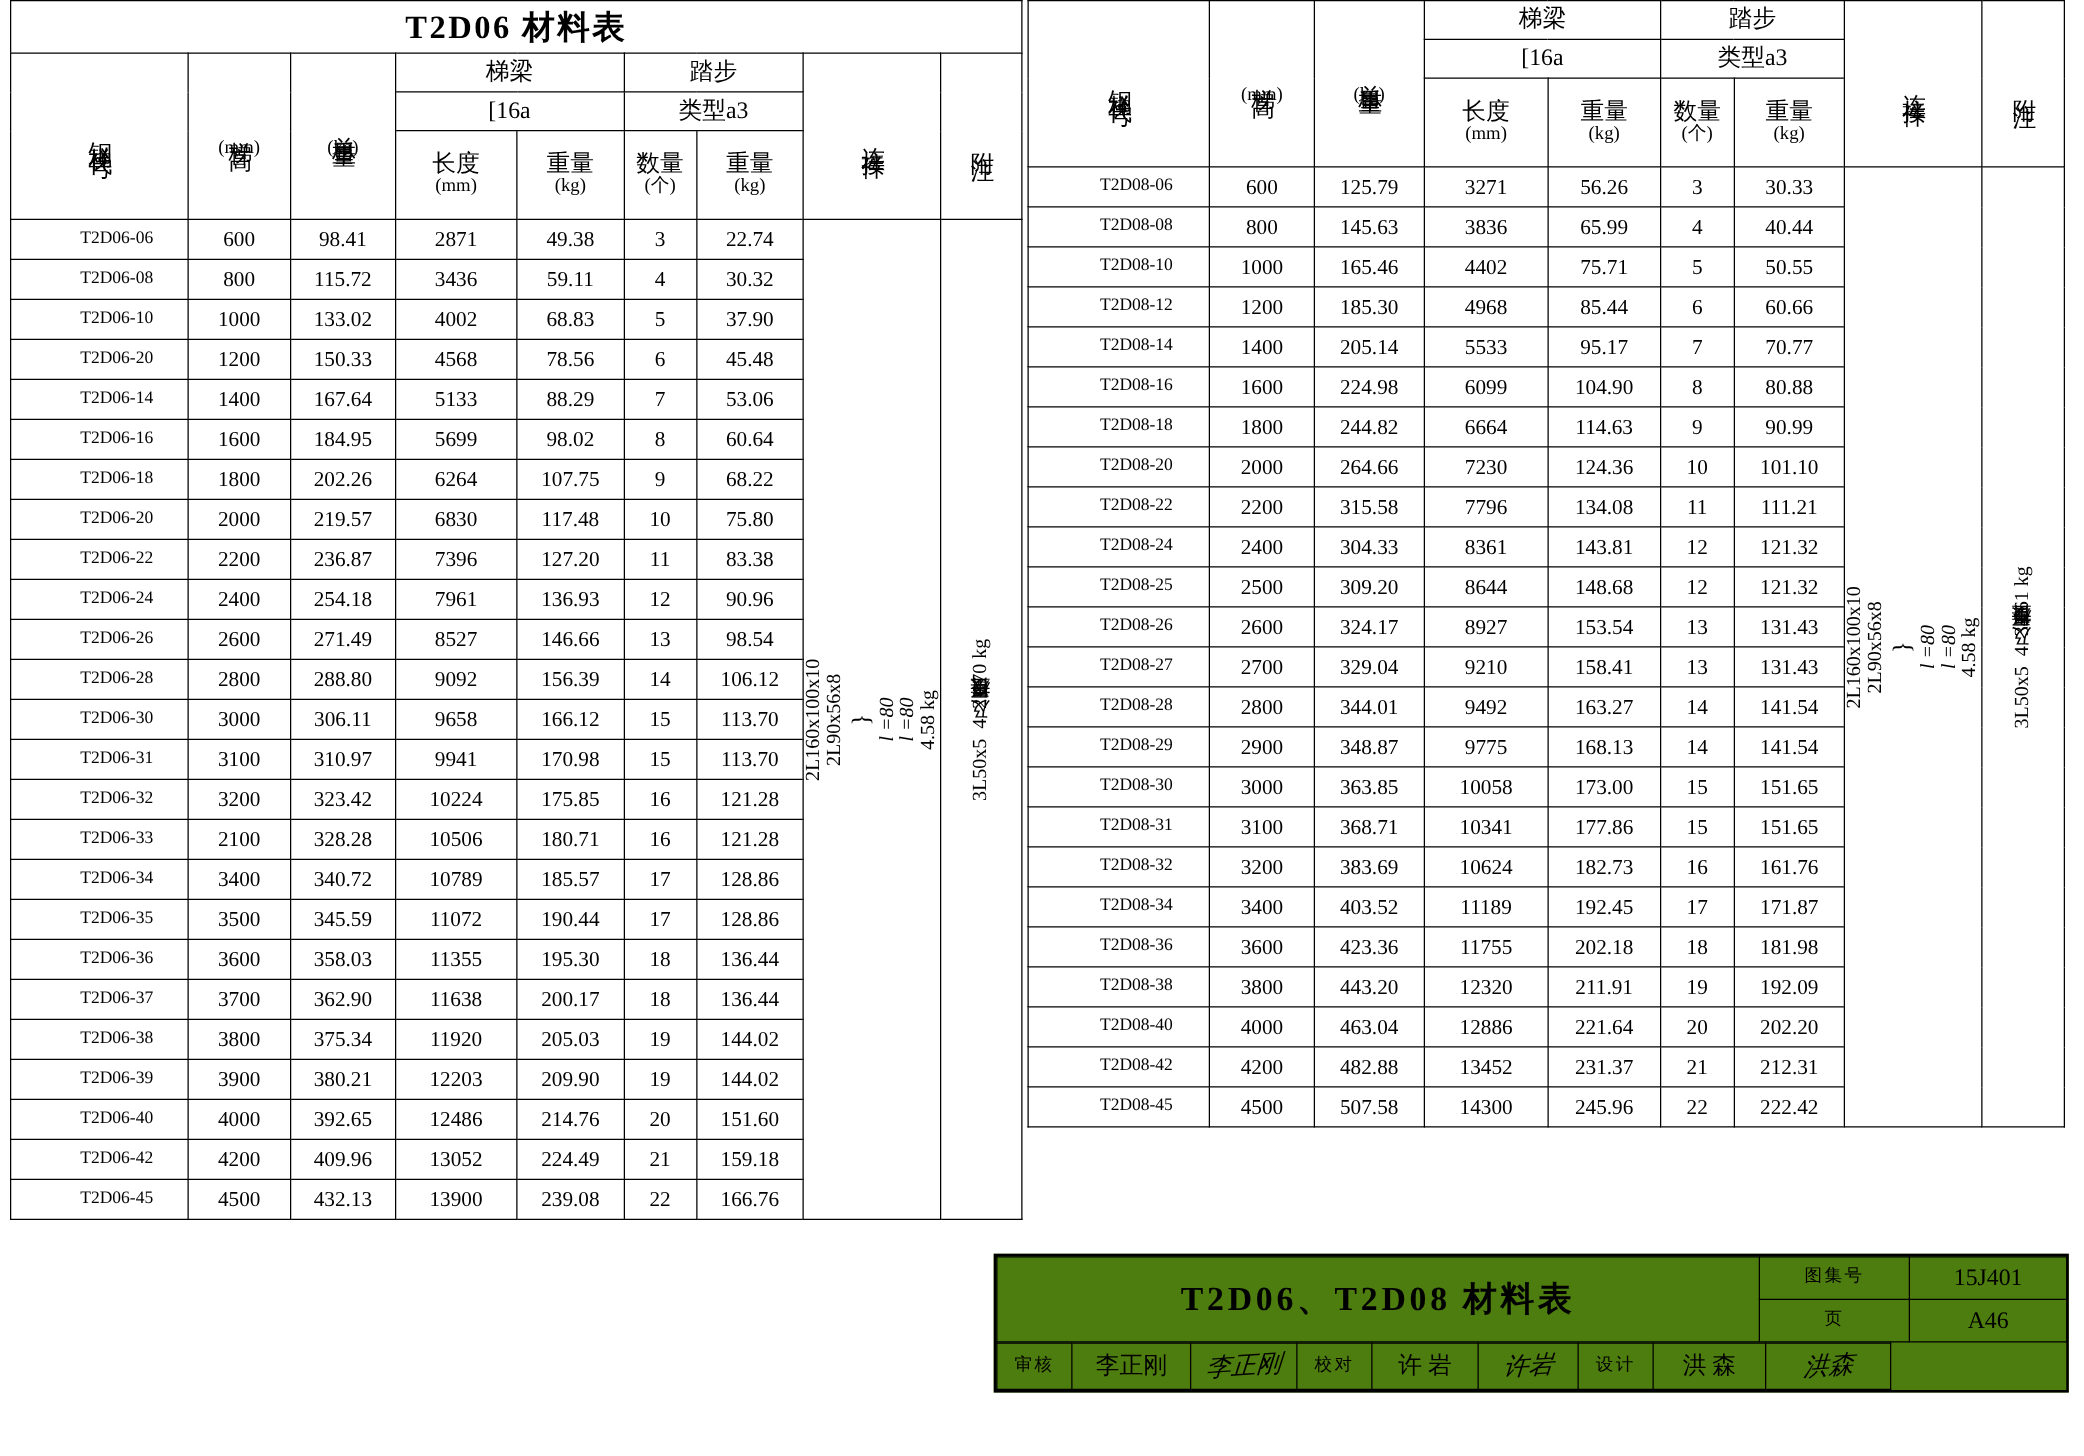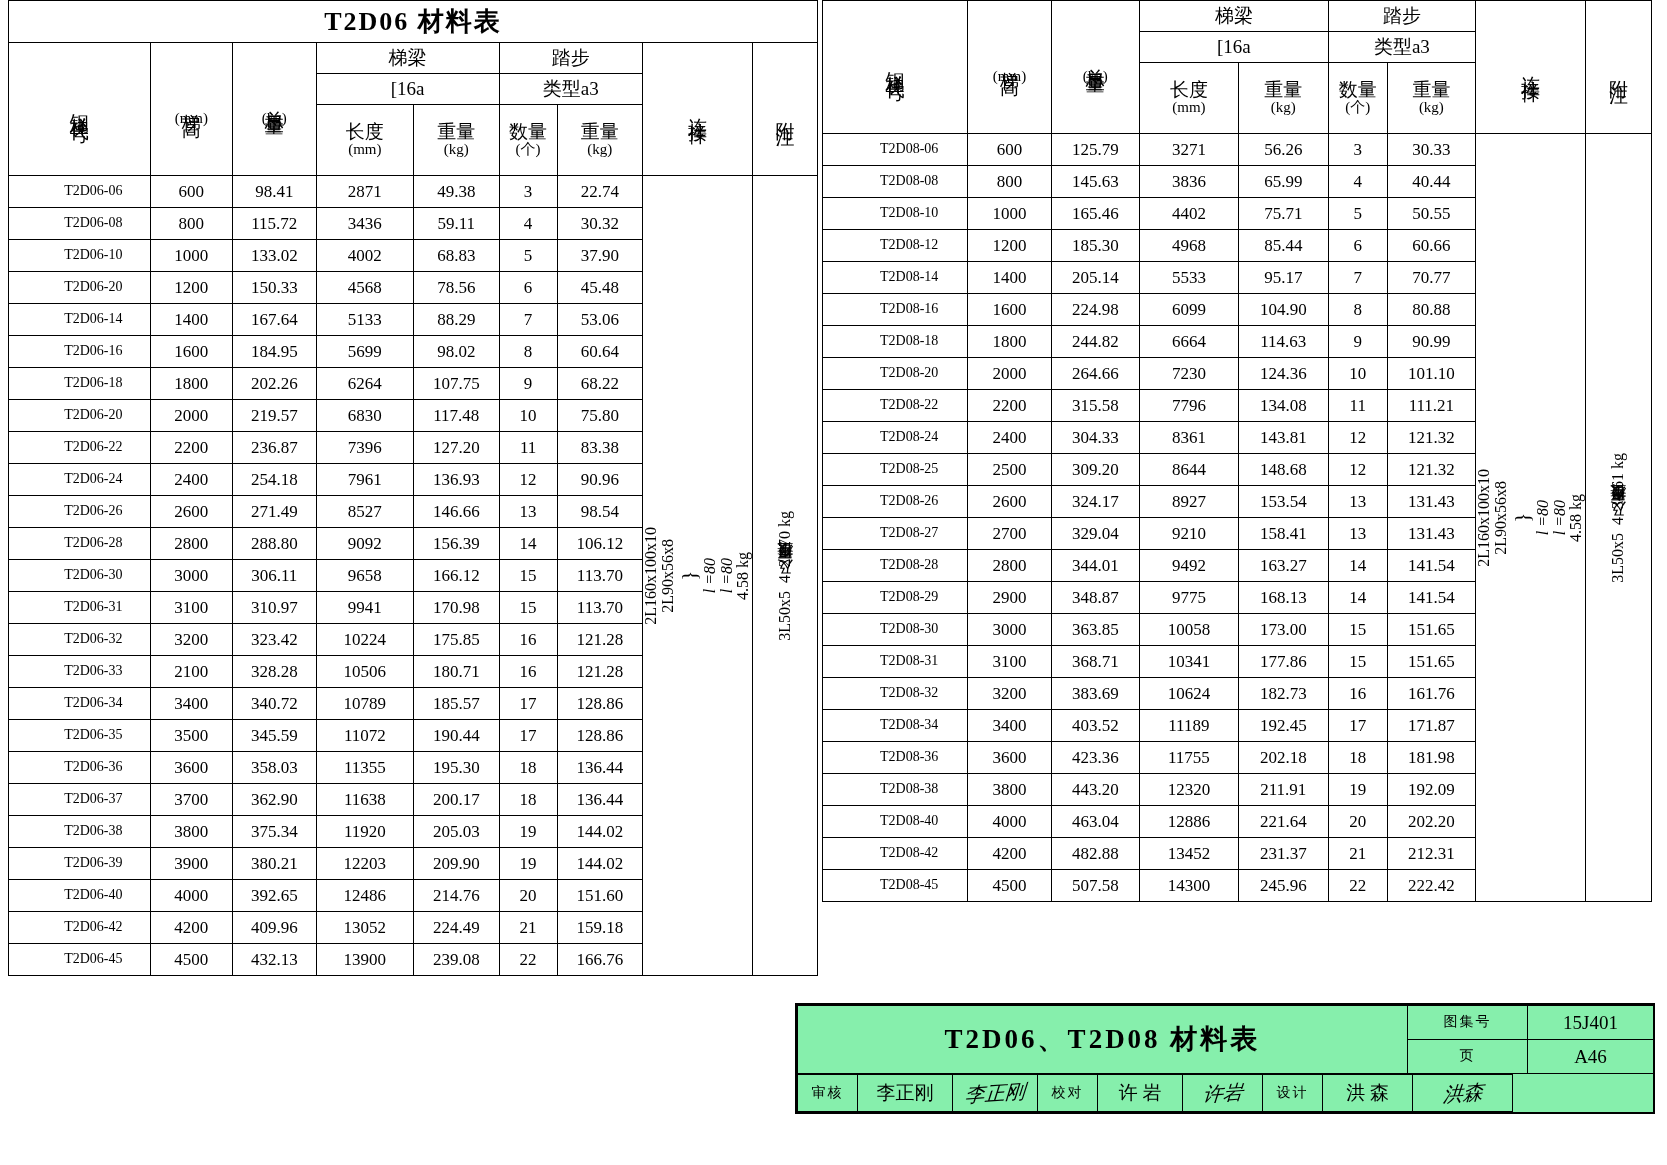--- a/index.html
+++ b/index.html
@@ -79,21 +79,21 @@
     margin:0 2px;
   }
 
   
   #bottom-block{
     position:absolute;
     left:795px;top:1003px;
     width:860px;
     border:2px solid #000;
     box-sizing:border-box;
-    background:#86efac;
+    background:#4d7c0f;
   }
   #bottom-block table{width:100%;border-collapse:collapse;}
   #bottom-block td{border:1px solid #000;}
   .bt-title{font-size:27px;font-weight:bold;letter-spacing:3px;}
   .bt-label{font-size:14px;letter-spacing:2px;}
   .bt-val{font-size:19px;}
   .sig{
     font-family:"Liberation Serif",serif;
     font-style:italic;
     font-size:20px;

